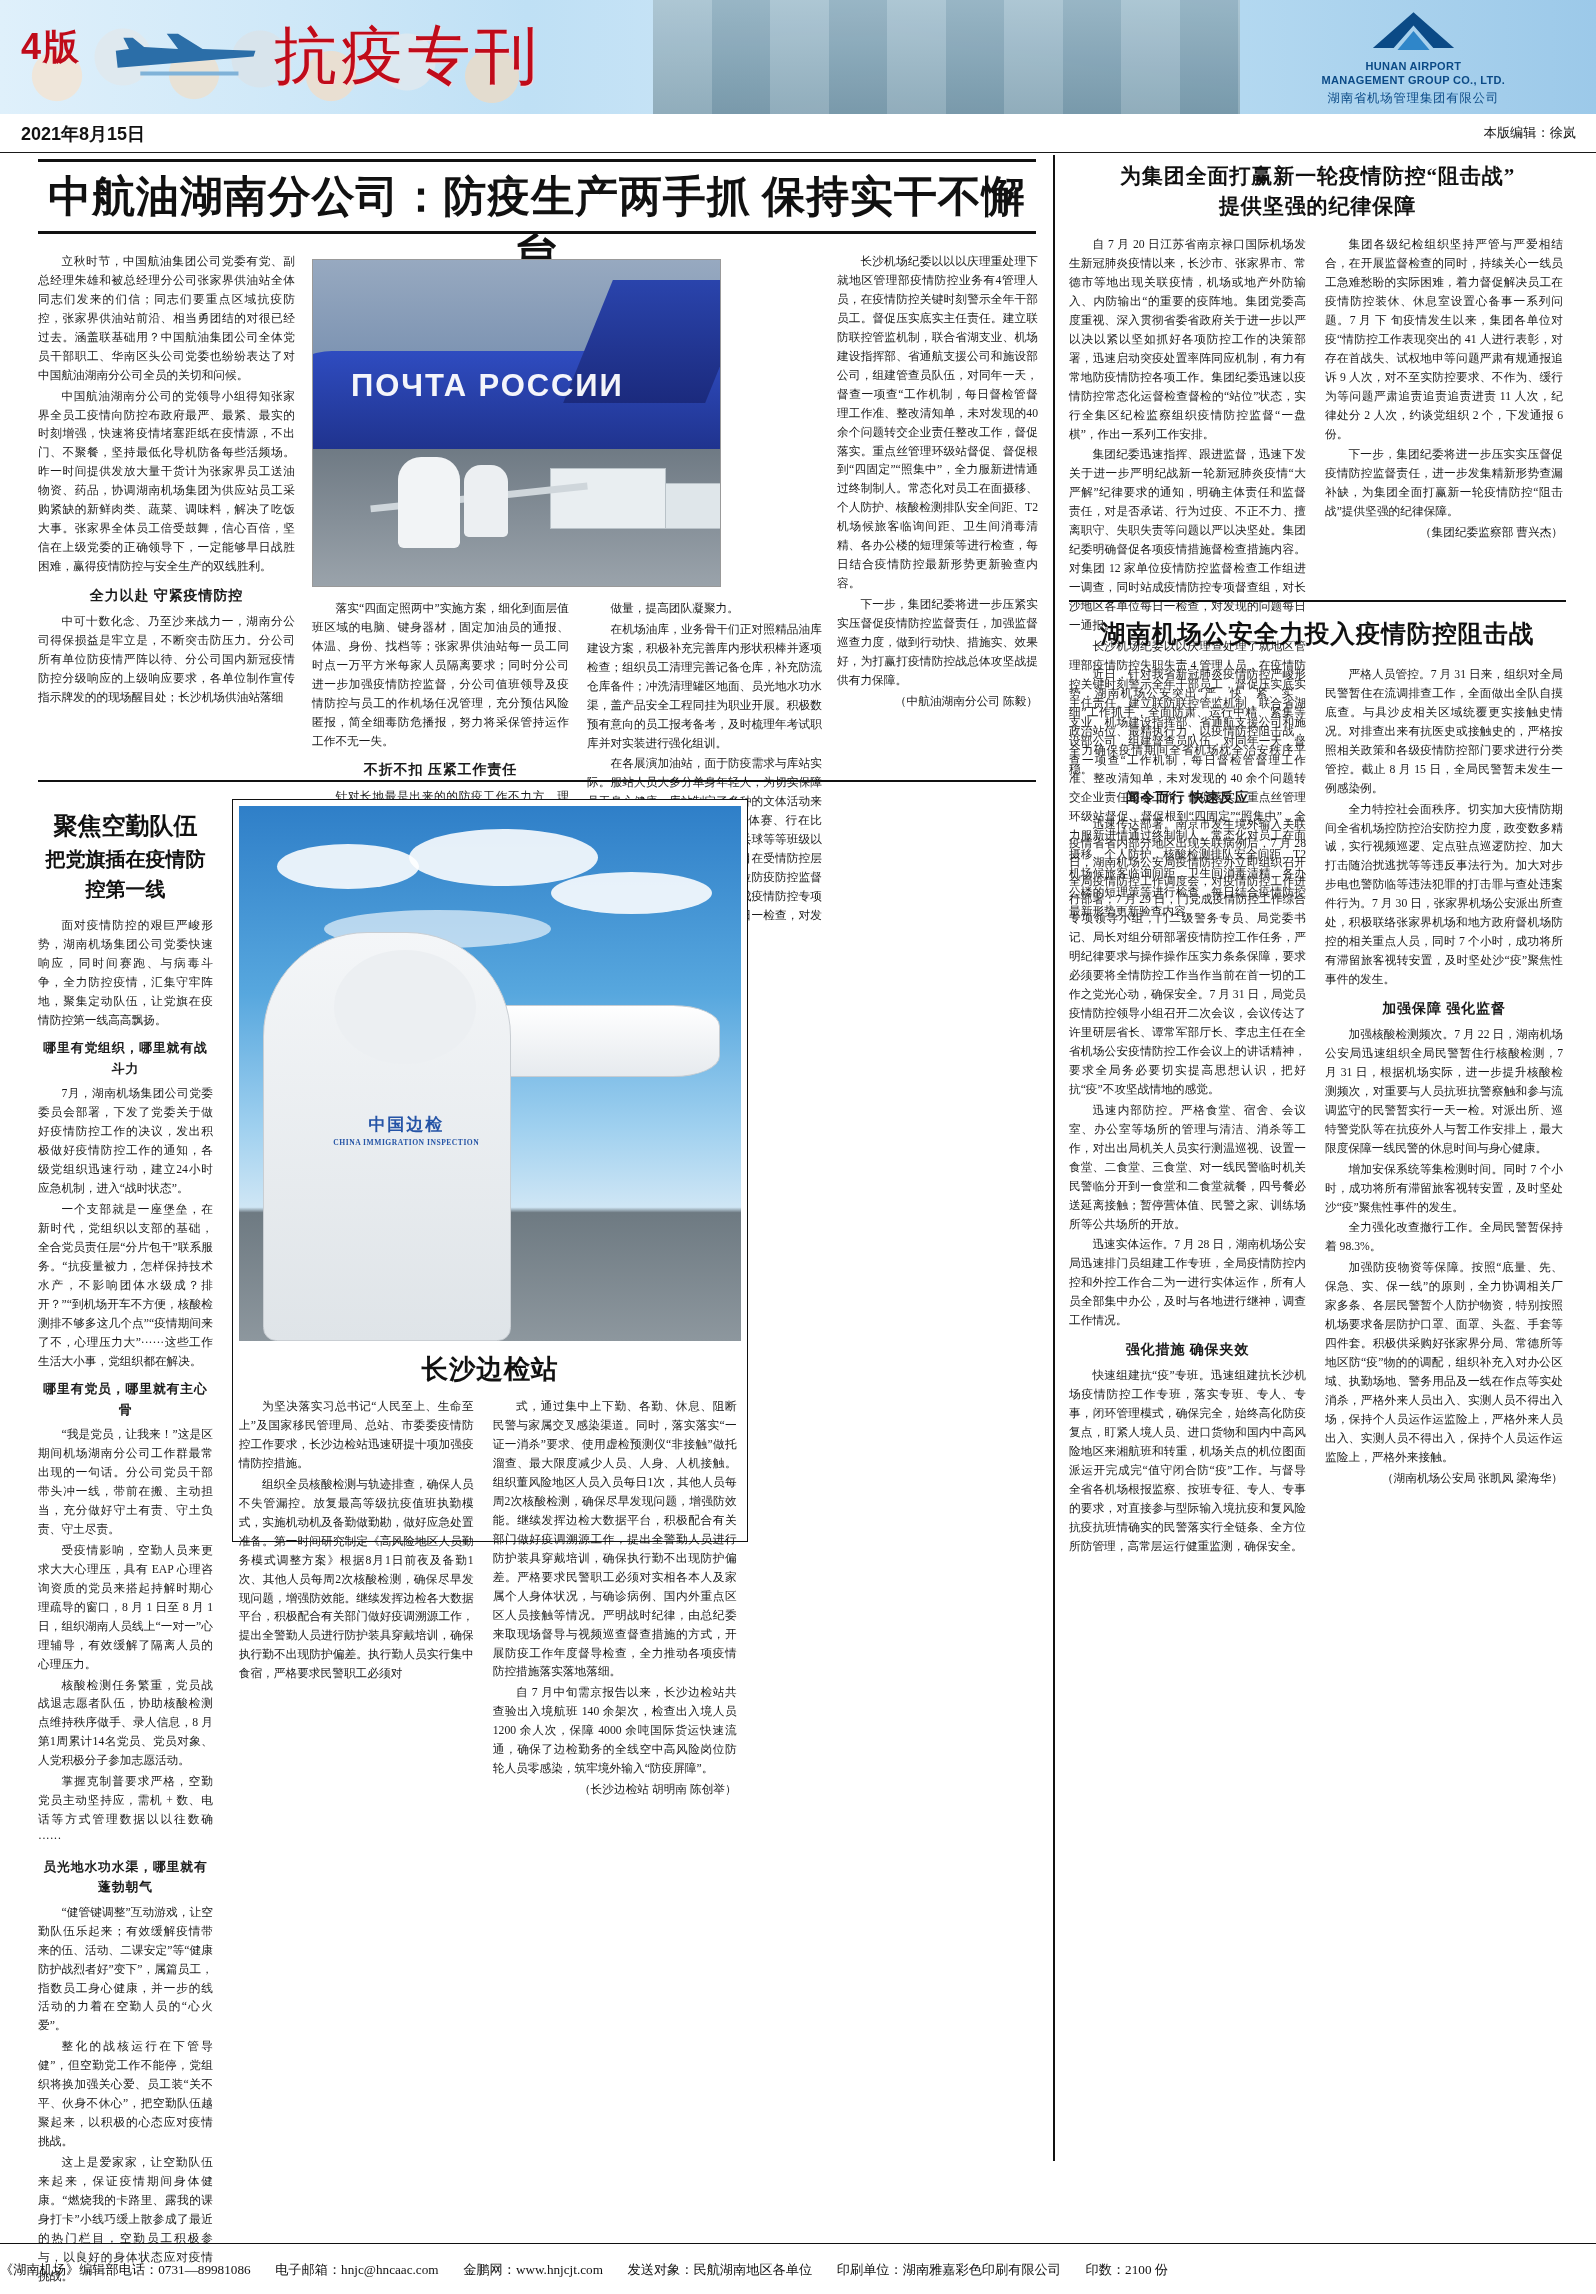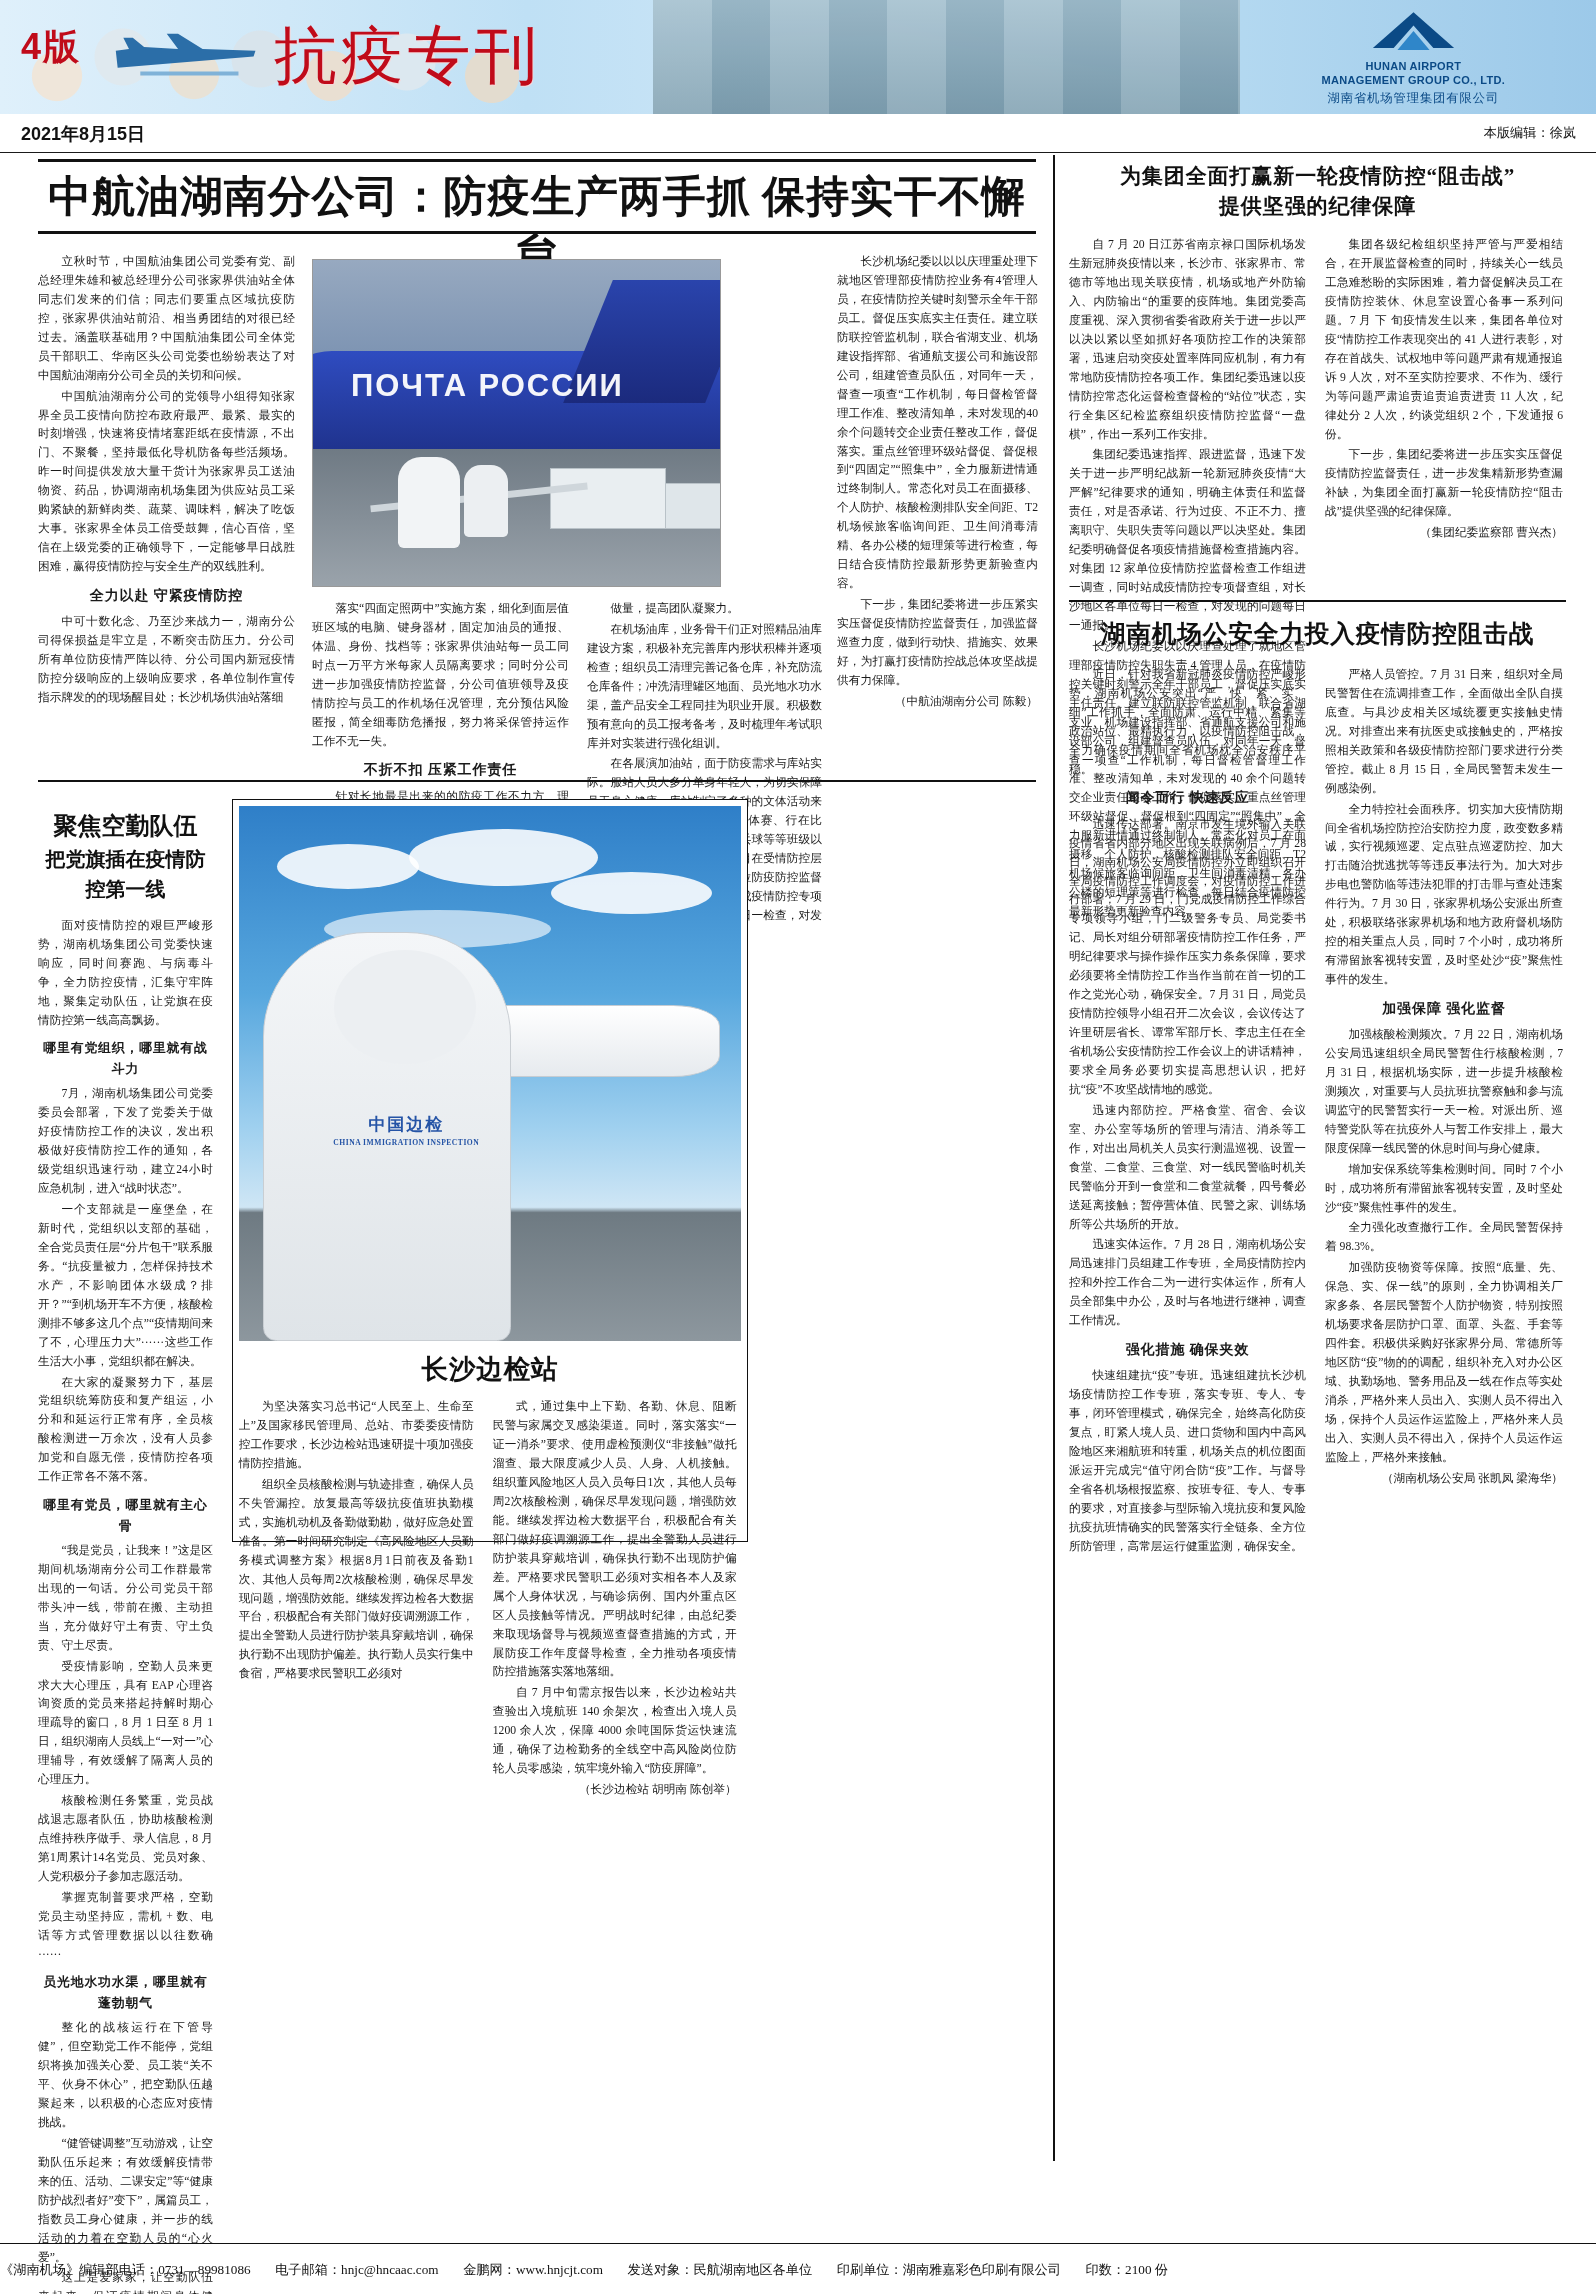--- a/index.html
+++ b/index.html
@@ -279,29 +279,28 @@
     <div style="position:absolute;left:38px;top:653px;width:175px;text-align:center;font-size:24px;font-weight:bold;line-height:1.5;">
       <div>聚焦空勤队伍</div>
       <div style="font-size:20px;">把党旗插在疫情防控第一线</div>
     </div>
 
     <div class="col" style="left:38px;top:762px;width:175px;">
       <p>面对疫情防控的艰巨严峻形势，湖南机场集团公司党委快速响应，同时间赛跑、与病毒斗争，全力防控疫情，汇集守牢阵地，聚集定动队伍，让党旗在疫情防控第一线高高飘扬。</p>
       <div class="subhead" style="font-size:12.8px;">哪里有党组织，哪里就有战斗力</div>
       <p>7月，湖南机场集团公司党委委员会部署，下发了党委关于做好疫情防控工作的决议，发出积极做好疫情防控工作的通知，各级党组织迅速行动，建立24小时应急机制，进入“战时状态”。</p>
       <p>一个支部就是一座堡垒，在新时代，党组织以支部的基础，全合党员责任层“分片包干”联系服务。“抗疫量被力，怎样保持技术水产，不影响团体水级成？排开？”“到机场开车不方便，核酸检测排不够多这几个点”“疫情期间来了不，心理压力大”······这些工作生活大小事，党组织都在解决。</p>
-      <p>在大家的凝聚努力下，基层党组织统筹防疫和复产组运，小分和和延运行正常有序，全员核酸检测进一万余次，没有人员参加党和自愿无偿，疫情防控各项工作正常各不落不落。</p>
       <div class="subhead" style="font-size:12.8px;">哪里有党员，哪里就有主心骨</div>
       <p>“我是党员，让我来！”这是区期间机场湖南分公司工作群最常出现的一句话。分公司党员干部带头冲一线，带前在搬、主动担当，充分做好守土有责、守土负责、守土尽责。</p>
       <p>受疫情影响，空勤人员来更求大大心理压，具有 EAP 心理咨询资质的党员来搭起持解时期心理疏导的窗口，8 月 1 日至 8 月 1 日，组织湖南人员线上“一对一”心理辅导，有效缓解了隔离人员的心理压力。</p>
       <p>核酸检测任务繁重，党员战战退志愿者队伍，协助核酸检测点维持秩序做手、录人信息，8 月第1周累计14名党员、党员对象、人党积极分子参加志愿活动。</p>
       <p>掌握克制普要求严格，空勤党员主动坚持应，需机 + 数、电话等方式管理数据以以往数确······</p>
       <div class="subhead" style="font-size:12.8px;">员光地水功水渠，哪里就有蓬勃朝气</div>
+      <p>“健管键调整”互动游戏，让空勤队伍乐起来；有效缓解疫情带来的伍、活动、二课安定”等“健康防护战烈者好”变下”，属篇员工，指数员工身心健康，并一步的线活动的力着在空勤人员的“心火爱”。</p>
       <p>整化的战核运行在下管导健”，但空勤党工作不能停，党组织将换加强关心爱、员工装“关不平、伙身不休心”，把空勤队伍越聚起来，以积极的心态应对疫情挑战。</p>
-      <p>“健管键调整”互动游戏，让空勤队伍乐起来；有效缓解疫情带来的伍、活动、二课安定”等“健康防护战烈者好”变下”，属篇员工，指数员工身心健康，并一步的线活动的力着在空勤人员的“心火爱”。</p>
       <p>这上是爱家家，让空勤队伍来起来，保证疫情期间身体健康。“燃烧我的卡路里、露我的课身打卡”小线巧缓上散参成了最近的热门栏目，空勤员工积极参与，以良好的身体状态应对疫情挑战。</p>
 
     </div>
 
     <div class="photo2wrap">
       <div class="photo2">
         <div class="p2-cloud" style="left:38px;top:38px;width:142px;height:45px;"></div>
         <div class="p2-cloud" style="left:170px;top:23px;width:189px;height:57px;"></div>
         <div class="p2-cloud" style="left:312px;top:66px;width:161px;height:42px;"></div>
         <div class="p2-cloud" style="left:85px;top:104px;width:227px;height:38px;opacity:.7;"></div>

